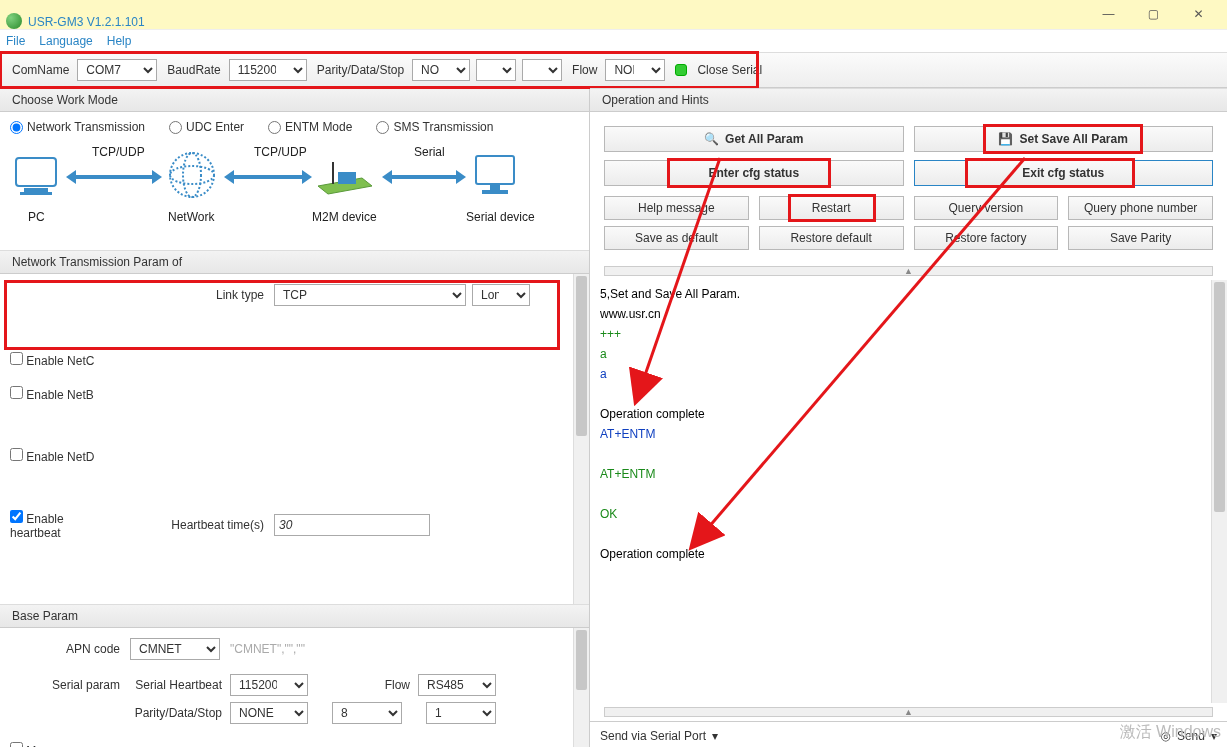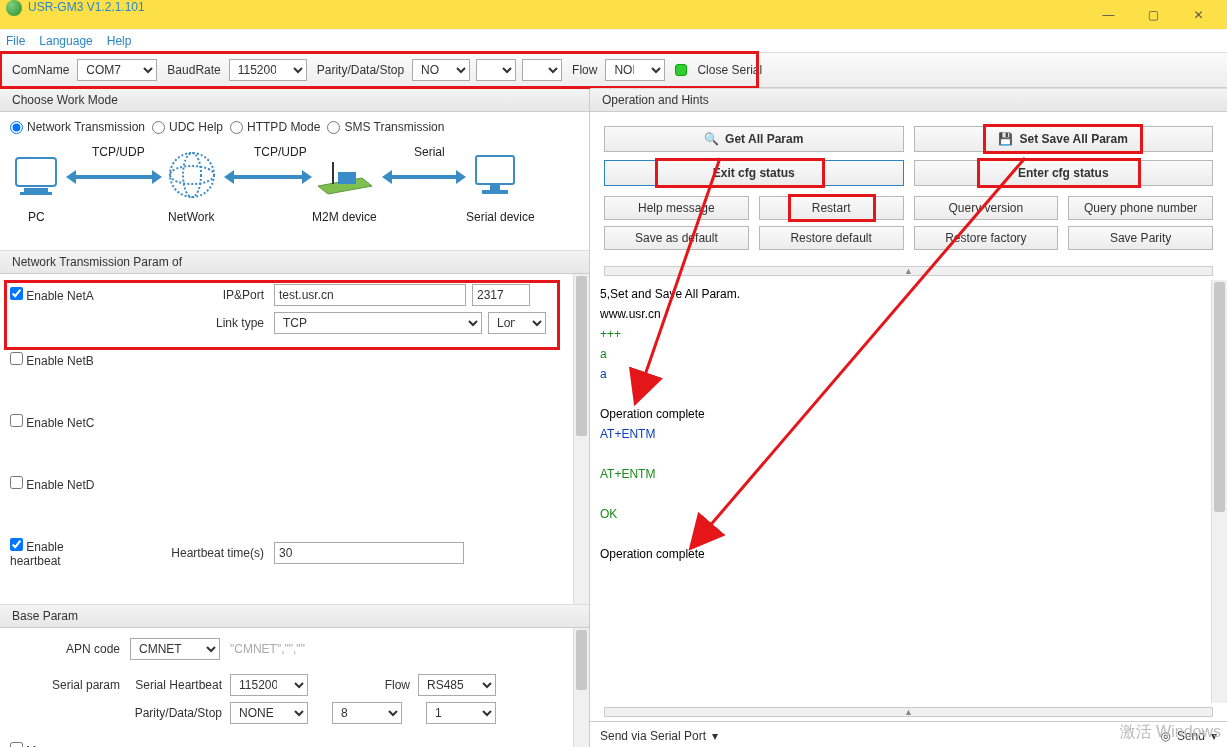--- a/index.html
+++ b/index.html
@@ -1,34 +1,34 @@
 <!DOCTYPE html>
 <html><head>
 <meta charset="utf-8">
 <style>
 *{box-sizing:border-box;margin:0;padding:0;font-family:"Segoe UI",Tahoma,sans-serif;font-size:12px;color:#333}
 body{background:#fff;width:1227px;height:747px;overflow:hidden;position:relative}
-.titlebar{height:30px;display:flex;align-items:flex-start;padding:0 6px;background:#fde047;border-bottom:1px solid #eee}
+.titlebar{height:30px;display:flex;align-items:flex-end;padding:0 6px;background:#fef9c3;border-bottom:1px solid #eee}
 .titlebar .ico{width:16px;height:16px;border-radius:50%;background:radial-gradient(circle at 30% 30%,#7fd17f,#2a8a2a);margin-right:6px}
 .titlebar .title{color:#2a85c5;font-size:12px}
 .winbtns{margin-left:auto;display:flex}
 .winbtns span{width:45px;height:30px;display:flex;align-items:center;justify-content:center;color:#555}
 .menubar{height:22px;display:flex;align-items:center;padding:0 6px;gap:14px;border-bottom:1px solid transparent}
 .menubar span{color:#2a85c5}
 .toolbar{height:34px;background:linear-gradient(#fbfbfb,#eee);border-top:1px solid #ddd;border-bottom:1px solid #ccc;display:flex;align-items:center;padding:17px 8px;gap:6px;position:relative}
 .redbox{position:absolute;border:3px solid #e4161a;pointer-events:none}
 select,input[type=text]{border:1px solid #aaa;background:#fff;height:22px;padding:0 4px;font-size:12px}
 select{padding-right:14px}
 .lbl{margin:0 2px 0 4px}
 .greenled{width:12px;height:12px;border-radius:3px;background:#3c3;display:inline-block;margin:0 4px;border:1px solid #0a0}
 .section-head{background:linear-gradient(#f3f3f3,#e7e7e7);border-top:1px solid #ddd;border-bottom:1px solid #ccc;padding:4px 12px;color:#333}
 .split{display:flex;height:calc(100% - 86px)}
 .leftpane{width:590px;border-right:1px solid #ccc;display:flex;flex-direction:column;overflow:hidden}
 .rightpane{flex:1;display:flex;flex-direction:column;overflow:hidden;position:relative}
-.modes{padding:8px 10px 2px;display:flex;gap:7px}
+.modes{padding:8px 10px 2px;display:flex;gap:24px}
 .modes label{display:flex;align-items:center;gap:4px}
 .diagram{height:110px;position:relative;margin-top:4px}
 .diag-lbl{position:absolute;font-size:12px;color:#222}
 .dev{position:absolute;text-align:center}
 .svgico{display:block;margin:0 auto}
 .arrow{position:absolute;height:14px;display:flex;align-items:center}
 .arrow .line{height:4px;background:#3a8cc7;flex:1}
 .arrow .tri{width:0;height:0;border-top:7px solid transparent;border-bottom:7px solid transparent}
 .arrow .tri.l{border-right:10px solid #3a8cc7}
 .arrow .tri.r{border-left:10px solid #3a8cc7}
@@ -96,25 +96,25 @@
   <div class="leftpane">
     <div class="section-head">Choose Work Mode</div>
 
     <div class="modes">
       <label>
           <input type="radio" name="m" checked="" style=""> 
           <span>Network Transmission</span>
         </label>
       <label>
           <input type="radio" name="m" style=""> 
-          <span>UDC Help</span>
+          <span>UDC Enter</span>
         </label>
       <label>
           <input type="radio" name="m" style=""> 
-          <span>HTTPD Mode</span>
+          <span>ENTM Mode</span>
         </label>
       <label>
           <input type="radio" name="m" style=""> 
           <span>SMS Transmission</span>
         </label>
     </div>
 
     <div class="diagram">
       <span class="diag-lbl" style="left:92px;top:5px">TCP/UDP</span>
       <span class="diag-lbl" style="left:254px;top:5px">TCP/UDP</span>
@@ -173,41 +173,35 @@
 
     <div class="section-head">Network Transmission Param of</div>
 
     <div class="paramarea" style="position:relative;height:330px">
       <div class="scrolly">
           <div class="thumb" style="top:2px;height:160px"></div>
         </div>
       <div class="netbox">
         <div class="redbox" style="left:-6px;top:-4px;width:556px;height:70px"></div>
         <div class="row">
-          <label style="width:110px"><input type="checkbox" checked="" style=""> <span>Enable NetA</span></label>
-          <span class="rlabel" style="width:154px">IP&amp;Port</span>
-          <input type="text" style="width: 192px;" value="test.usr.cn">
-          <input type="text" style="width: 58px; margin-left: 6px;" value="2317">
-        </div>
-        <div class="row">
           <span style="width:110px"></span>
           <span class="rlabel" style="width:154px">Link type</span>
-          <select style="width:208px"><option>TCP</option></select>
+          <select style="width:192px"><option>TCP</option></select>
           <select style="width:58px;margin-left:6px"><option>Long c</option></select>
         </div>
       </div>
 
+      <div class="chkrow" style="margin-top:46px"><label><input type="checkbox" style=""> <span>Enable NetC</span></label></div>
       <div class="chkrow"><label><input type="checkbox" style=""> <span>Enable NetB</span></label></div>
-      <div class="chkrow" style="margin-top:46px"><label><input type="checkbox" style=""> <span>Enable NetC</span></label></div>
       <div class="chkrow" style="margin-top:46px"><label><input type="checkbox" style=""> <span>Enable NetD</span></label></div>
 
       <div class="row" style="margin-top:46px">
         <label style="width:80px"><input type="checkbox" checked="" style=""> <span>Enable heartbeat</span></label>
         <span class="rlabel" style="width:184px">Heartbeat time(s)</span>
-        <input type="text" style="width: 190px;" value="30">
+        <input type="text" style="width: 156px; font-style: italic;" value="30">
       </div>
     </div>
 
     <div class="section-head">Base Param</div>
 
     <div class="paramarea" style="flex:1">
       <div class="scrolly">
           <div class="thumb" style="top:2px;height:60px"></div>
         </div>
       <div class="row">
@@ -242,27 +236,27 @@
           <span>🔍</span>
           <span>Get All Param</span>
         </div>
         <div class="bigbtn" style="position:relative">
           <span style="color:#2a85c5">💾</span>
           <span>Set Save All Param</span>
           <div class="redbox" style="left:68px;top:-3px;width:160px;height:30px"></div>
         </div>
       </div>
       <div class="big">
+        <div class="bigbtn" style="position:relative">
+          <span>Enter cfg status</span>
+          <div class="redbox" style="left:62px;top:-3px;width:164px;height:30px"></div>
+        </div>
         <div class="bigbtn blue" style="position:relative">
           <span>Exit cfg status</span>
           <div class="redbox" style="left:50px;top:-3px;width:170px;height:30px"></div>
-        </div>
-        <div class="bigbtn" style="position:relative">
-          <span>Enter cfg status</span>
-          <div class="redbox" style="left:62px;top:-3px;width:164px;height:30px"></div>
         </div>
       </div>
       <div class="smlgrid" style="margin-top:10px">
         <div class="smlbtn">Help message</div>
         <div class="smlbtn" style="position:relative">
           <span>Restart</span>
           <div class="redbox" style="left:28px;top:-3px;width:88px;height:28px"></div>
         </div>
         <div class="smlbtn">Query version</div>
         <div class="smlbtn">Query phone number</div>

